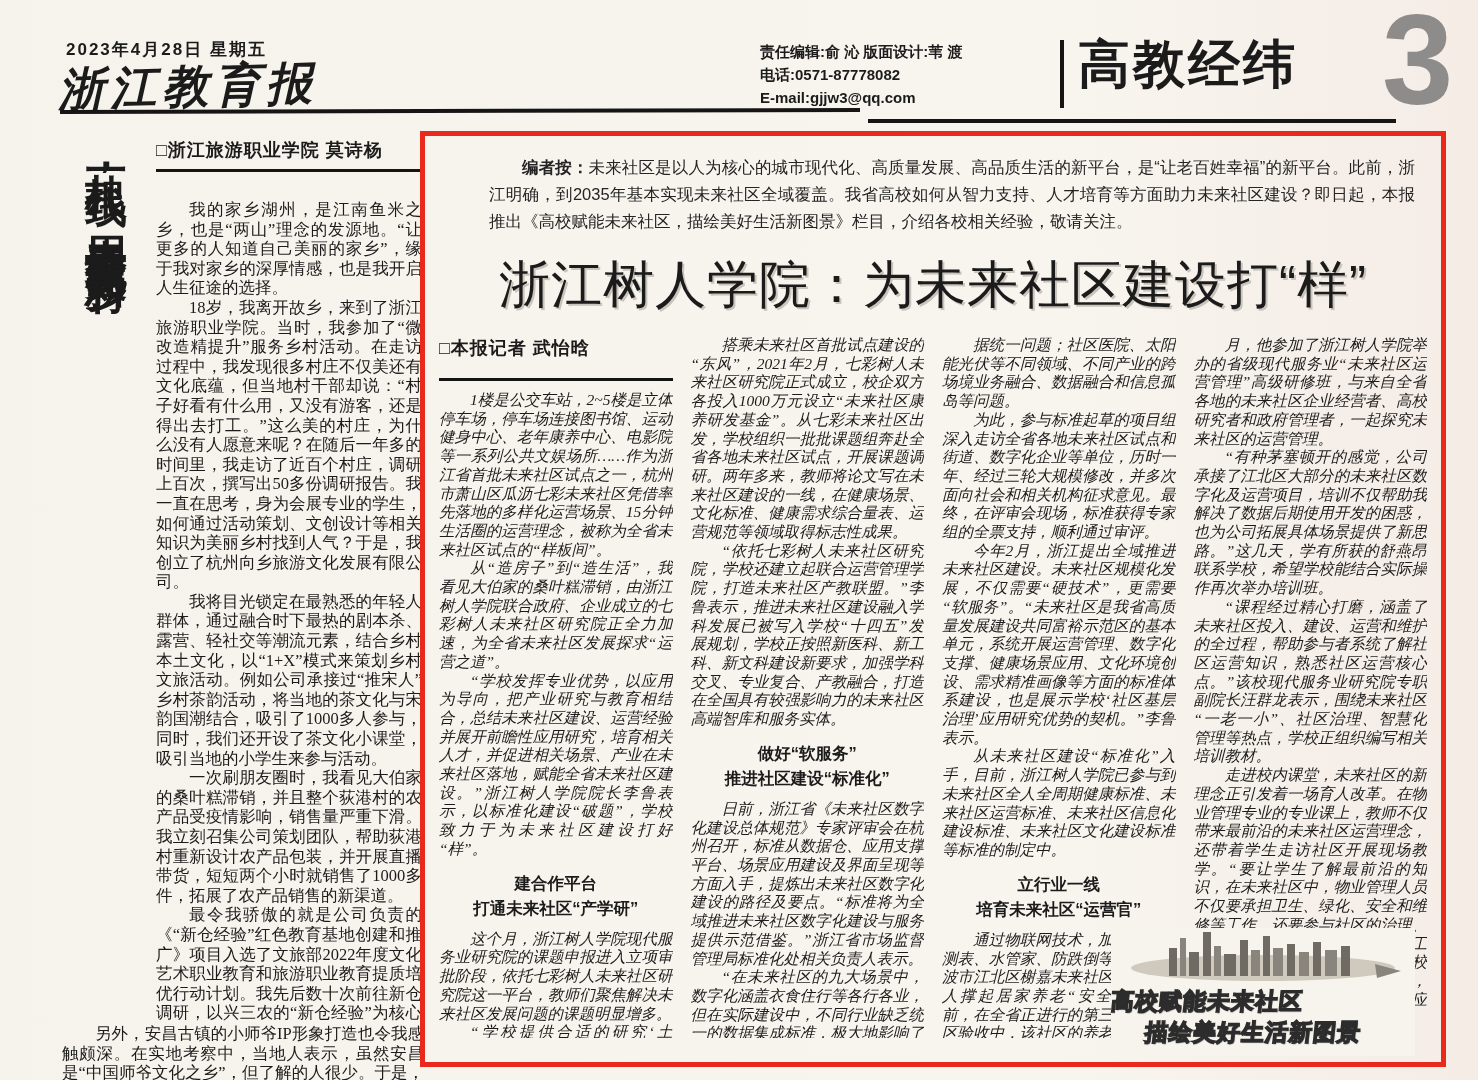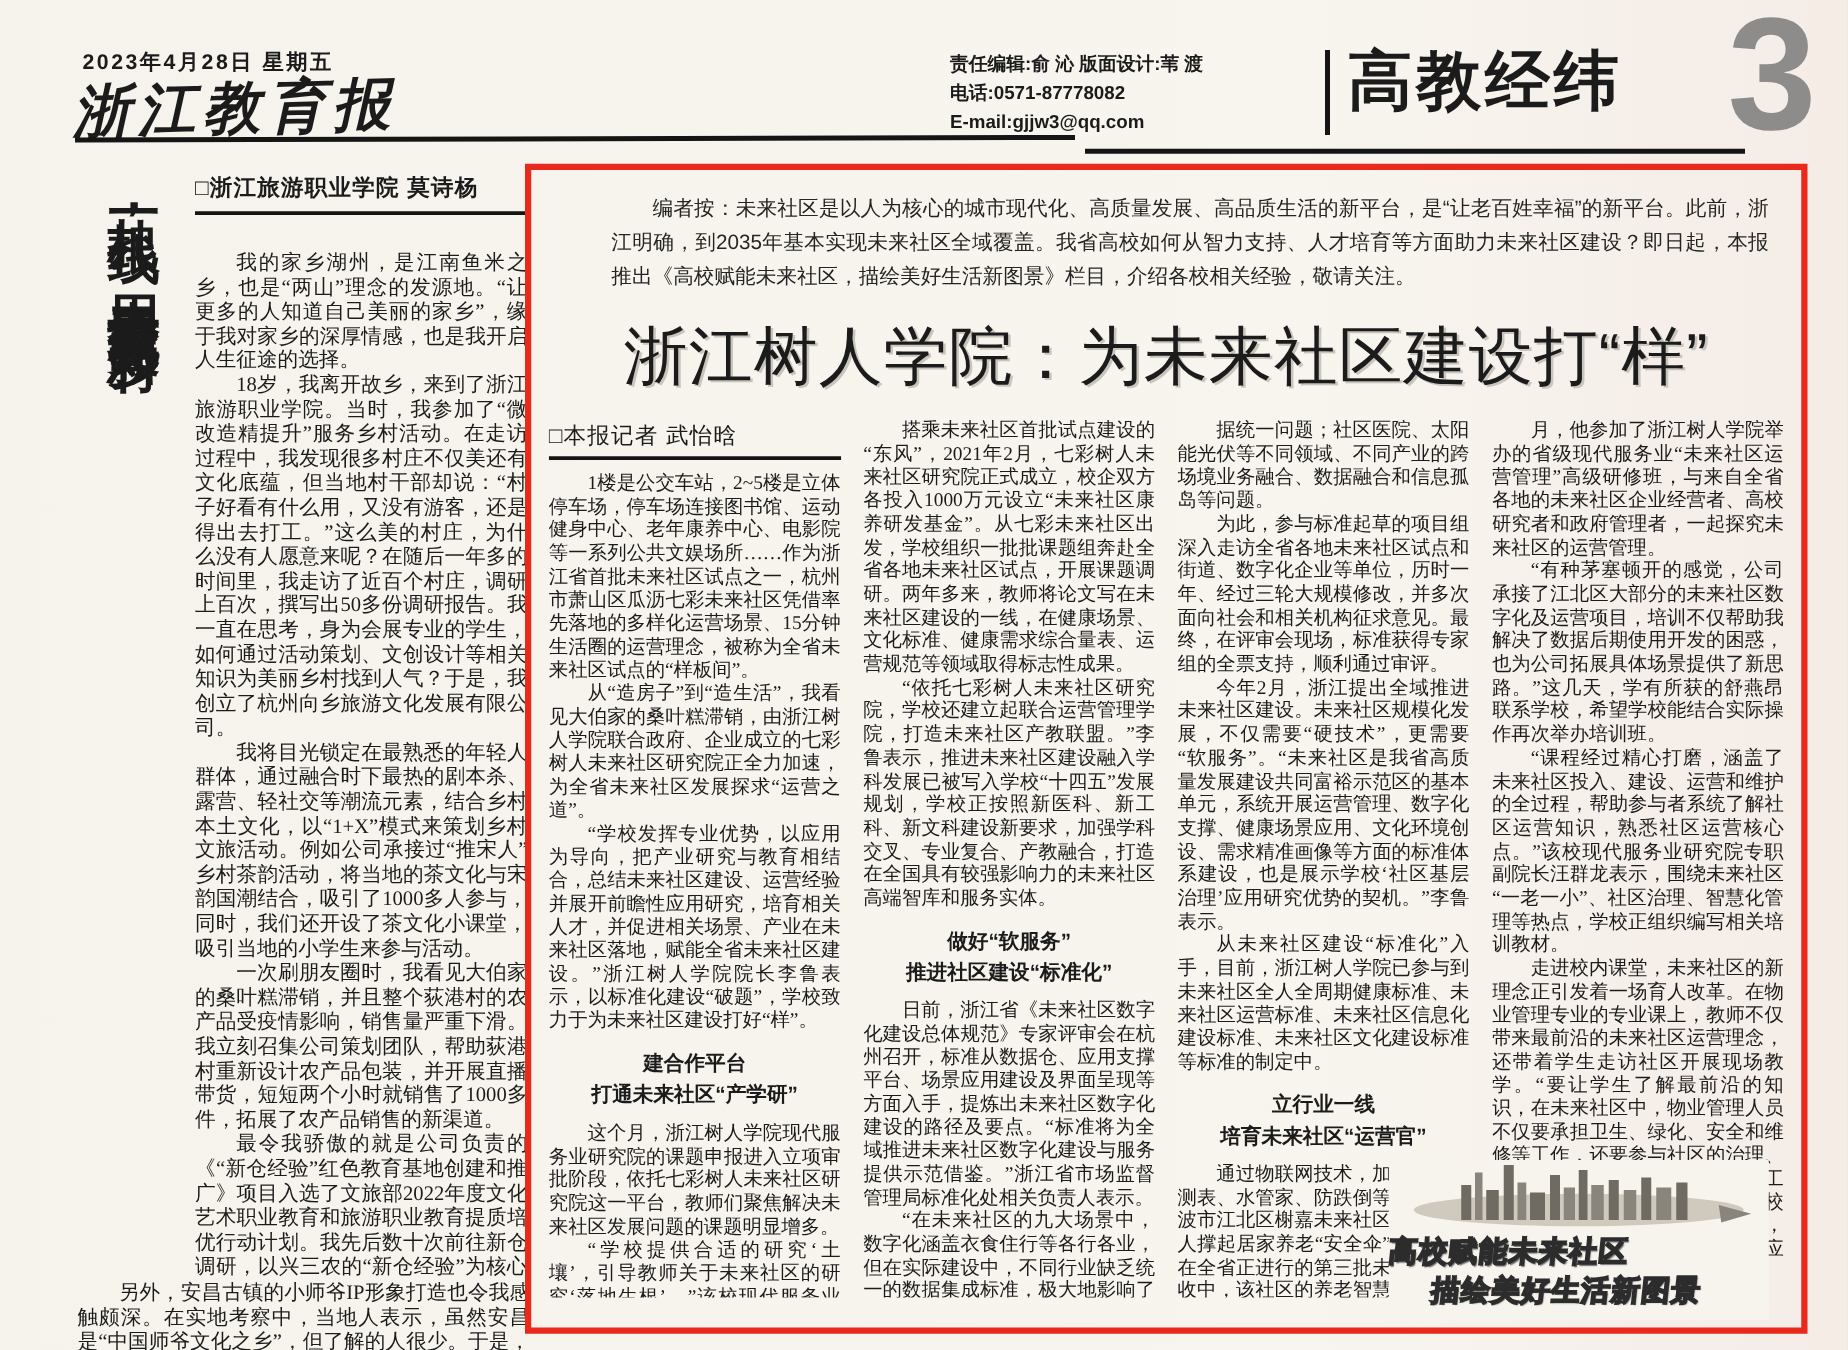--- a/index.html
+++ b/index.html
@@ -31,30 +31,30 @@
   .left-footer{position:absolute;left:62px;top:1024px;width:362px;height:56px;overflow:hidden;}
   
   .main-box{
     position:absolute;left:420px;top:131px;width:1016px;height:926px;
     border:5px solid #e8291c;background:transparent;
   }
   .editor-note{
     margin:18px 26px 0 64px;font-family:"Liberation Sans",sans-serif;
     font-size:16.5px;line-height:27px;text-align:justify;text-indent:2em;color:#242424;
   }
-  .editor-note b{font-weight:400;}
+  .editor-note b{font-weight:700;}
   .headline{
     text-align:center;margin-top:16px;font-family:"Liberation Sans",sans-serif;
     font-size:51px;font-weight:400;letter-spacing:1px;
     text-shadow:2px 2px 0 #c9c5bd;
   }
   .columns{display:flex;gap:18px;padding:16px 14px 0 14px;height:702px;overflow:hidden;}
   .col{flex:1;overflow:hidden;}
-  .col p{margin:0;font-size:15.5px;line-height:18.7px;text-align:justify;text-indent:2em;}
-  .main-byline{font-family:"Liberation Sans",sans-serif;font-size:18px;font-weight:400;padding-bottom:5px;border-bottom:3px solid #141414;margin-bottom:10px;letter-spacing:1px;}
+  .col p{margin:0;font-size:15.5px;line-height:18.7px;text-align:justify;text-indent:2em;font-style:italic;}
+  .main-byline{font-family:"Liberation Sans",sans-serif;font-size:18px;font-weight:700;padding-bottom:18px;border-bottom:3px solid #141414;margin-bottom:10px;letter-spacing:1px;}
   .subhead{font-family:"Liberation Sans",sans-serif;text-align:center;font-size:16.5px;font-weight:800;line-height:1.55;margin:12px 0 8px 0;}
   
   .slogan{
     position:absolute;left:686px;top:792px;width:304px;height:128px;
     background:#f7f4ee;text-align:left;
   }
   .slogan svg{display:block;margin:0 auto;}
   .slogan-text{
     font-family:"Liberation Sans",sans-serif;font-weight:900;font-size:23px;letter-spacing:1px;
     transform:skewX(-6deg);color:#efece4;-webkit-text-stroke:1.4px #2c2c2c;text-shadow:1px 1px 1px #6b6b6b;

